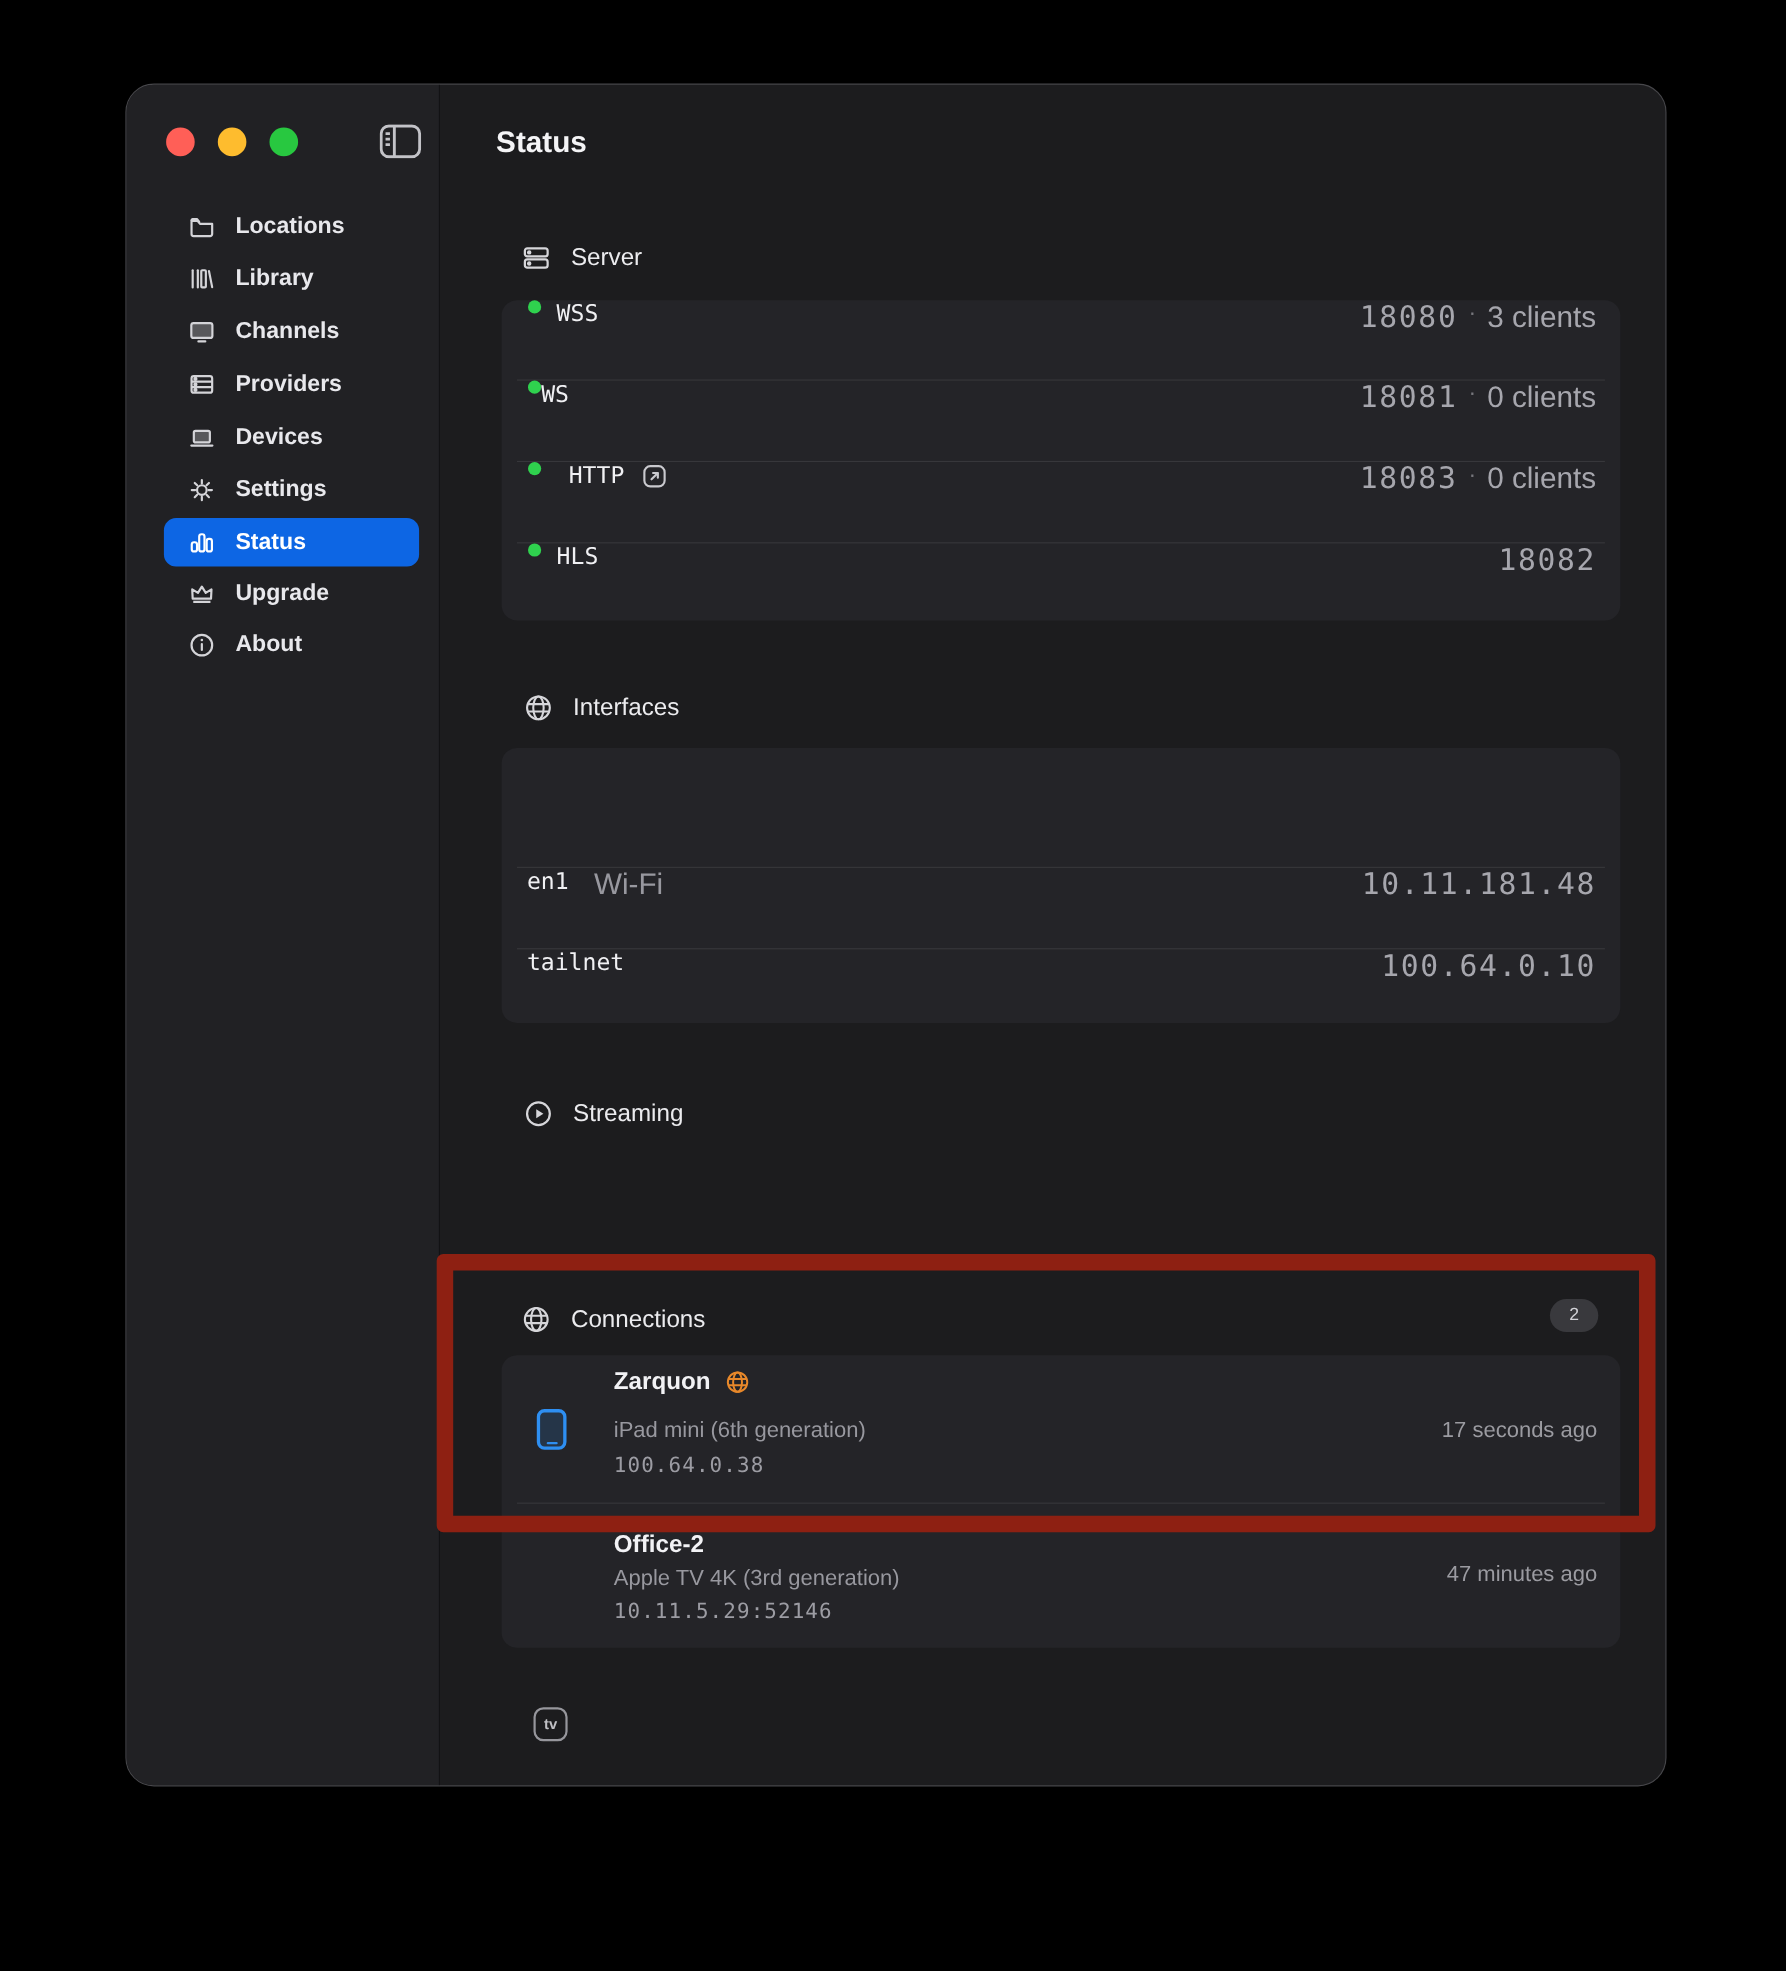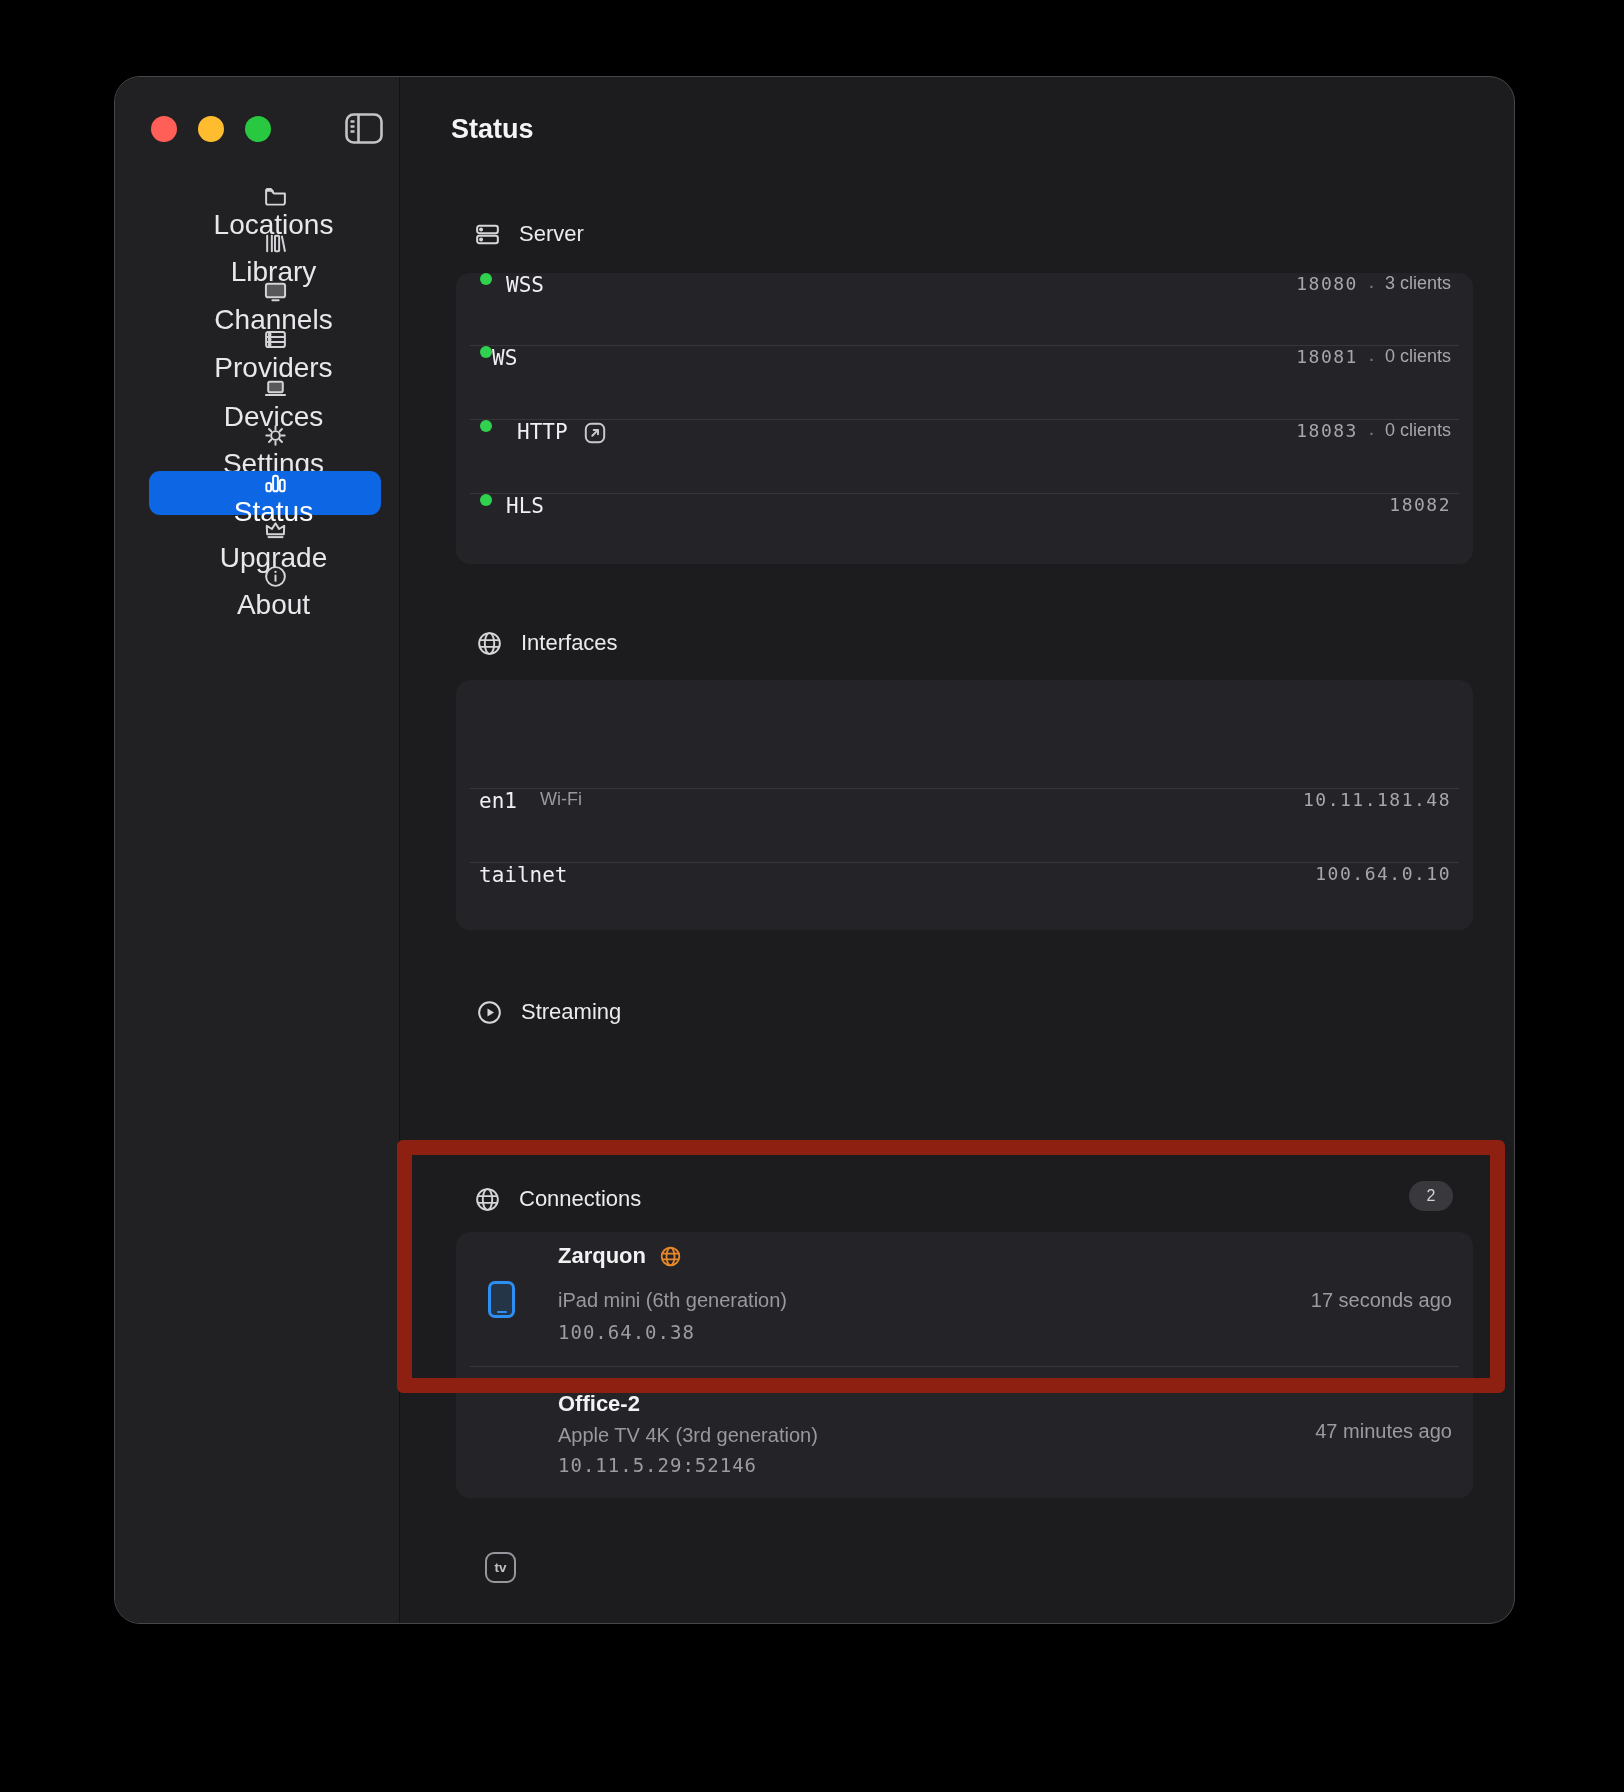--- a/index.html
+++ b/index.html
@@ -8,34 +8,34 @@
   
   #window{left:114px;top:76px;width:1399px;height:1546px;background:#1c1c1e;
     border:1px solid #47474b;border-radius:26px;box-shadow:0 30px 80px rgba(0,0,0,.8);overflow:hidden;}
   #sidebar{left:0;top:0;width:284px;height:100%;background:#212124;border-right:1px solid #121214;}
   
   .tl{width:26px;height:26px;border-radius:50%;}
   
   #sbToggle{left:230px;top:36px;width:38px;height:31px;color:#c3c3c8;}
   
   .srow{left:34px;width:232px;height:44px;border-radius:11px;display:flex;align-items:center;
-    color:#e8e8ec;font-size:28px;font-weight:400;flex-direction:column;}
+    color:#e8e8ec;font-size:21px;font-weight:700;}
   .srow .sic{width:27px;height:27px;margin-left:21px;display:flex;align-items:center;justify-content:center;color:#d4d4d8;}
   .srow .slab{margin-left:17px;}
   .srow.sel{background:#0d66e4;color:#fff;}
   .srow.sel .sic{color:#fff;}
   
   .title{font-size:27px;font-weight:700;color:#f4f4f6;}
   .sechdr{display:flex;align-items:center;color:#ebebee;font-size:22px;font-weight:400;}
   .sechdr .hic{width:28px;height:28px;margin-right:18px;color:#d6d6da;display:flex;align-items:center;justify-content:center;}
   .card{background:#242428;border-radius:14px;}
   .sep{position:absolute;left:14px;right:14px;height:1px;background:rgba(255,255,255,.09);}
   .mono{font-family:"DejaVu Sans Mono",monospace;}
   .rowlab{color:#f0f0f3;font-size:21px;}
-  .val{color:#a6a6ad;font-size:18px;}
+  .val{color:#a6a6ad;font-size:27px;}
   .valmono{font-family:"DejaVu Sans Mono",monospace;letter-spacing:1.5px;}
   .dotsep{color:#77777d;margin:0 10px;font-size:21px;}
   .gdot{width:12px;height:12px;border-radius:50%;background:#2fd14e;flex:0 0 auto;}
   .flexrow{display:flex;align-items:flex-start;padding:0 22px 0 24px;}
   .gray{color:#98989f;}
   
   .devname{font-size:22px;font-weight:700;color:#f2f2f5;}
   .devsub{font-size:20px;color:#98989f;}
   .devip{font-size:19px;color:#9c9ca3;letter-spacing:1px;}
   .devtime{font-size:20px;color:#9b9ba1;}

